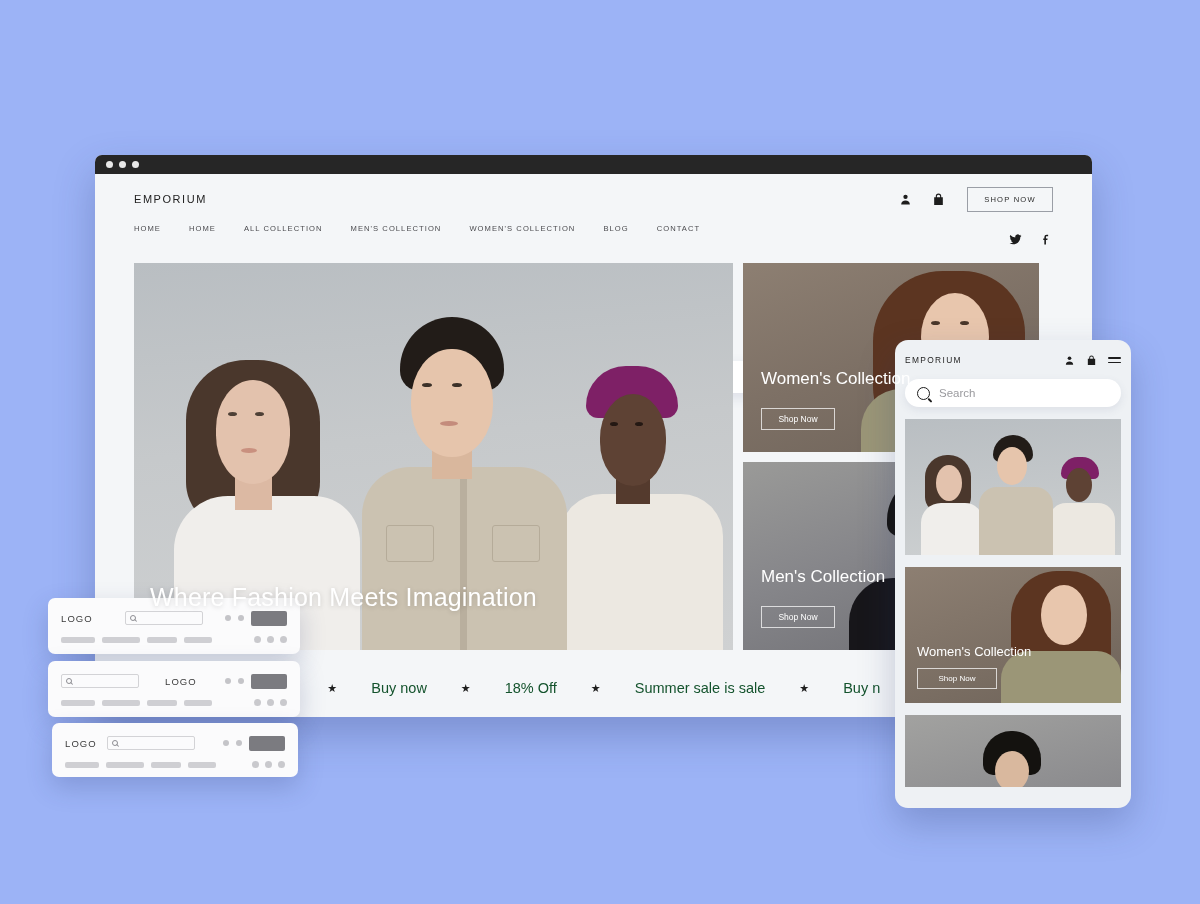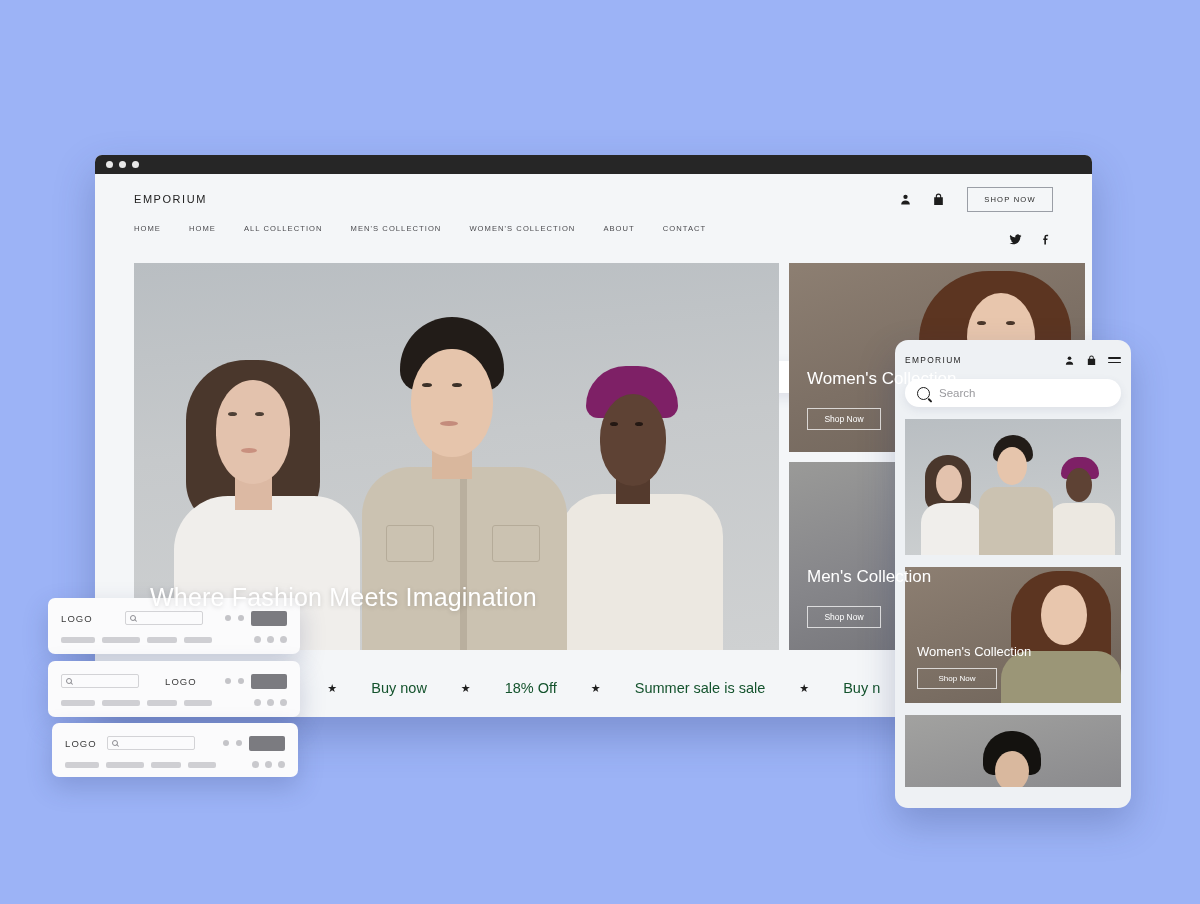--- a/index.html
+++ b/index.html
@@ -125,21 +125,21 @@
 
   
   .content {
     display: flex;
     gap: 10px;
     padding: 0 39px;
     margin-top: 9px;
     height: 387px;
   }
   .hero {
-    width: 645px;
+    width: 599px;
     position: relative;
     overflow: hidden;
     background: linear-gradient(175deg,#b9bec2 0%,#c6c9cb 45%,#cfd1d2 100%);
     flex: none;
   }
   .hero-title {
     position: absolute;
     left: 16px;
     bottom: 38px;
     font-size: 25px;
@@ -388,21 +388,21 @@
       </div>
     </div>
 
     <div class="nav-row">
       <div class="nav-links">
         <a href="#">HOME</a>
         <a href="#">HOME</a>
         <a href="#">ALL COLLECTION</a>
         <a href="#">MEN'S COLLECTION</a>
         <a href="#">WOMEN'S COLLECTION</a>
-        <a href="#">ABOUT</a>
+        <a href="#">BLOG</a>
         <a href="#">CONTACT</a>
       </div>
       <div class="social">
         <span>
           <svg class="ico" viewBox="0 0 24 24" fill="#1d1d1d">
               <path d="M23 4.9c-.8.4-1.7.6-2.6.8a4.6 4.6 0 0 0 2-2.5c-.9.5-1.9.9-2.9 1.1a4.5 4.5 0 0 0-7.8 4.1A12.9 12.9 0 0 1 2.4 3.6a4.5 4.5 0 0 0 1.4 6.1c-.7 0-1.4-.2-2-.5a4.5 4.5 0 0 0 3.6 4.5c-.6.2-1.3.2-2 .1a4.5 4.5 0 0 0 4.2 3.1A9 9 0 0 1 1 18.8a12.8 12.8 0 0 0 7 2c8.3 0 12.9-7 12.9-13v-.6c.9-.6 1.6-1.4 2.1-2.3z"></path>
             </svg>
         </span>
         <span>
           <svg class="ico" viewBox="0 0 24 24" fill="#1d1d1d">

